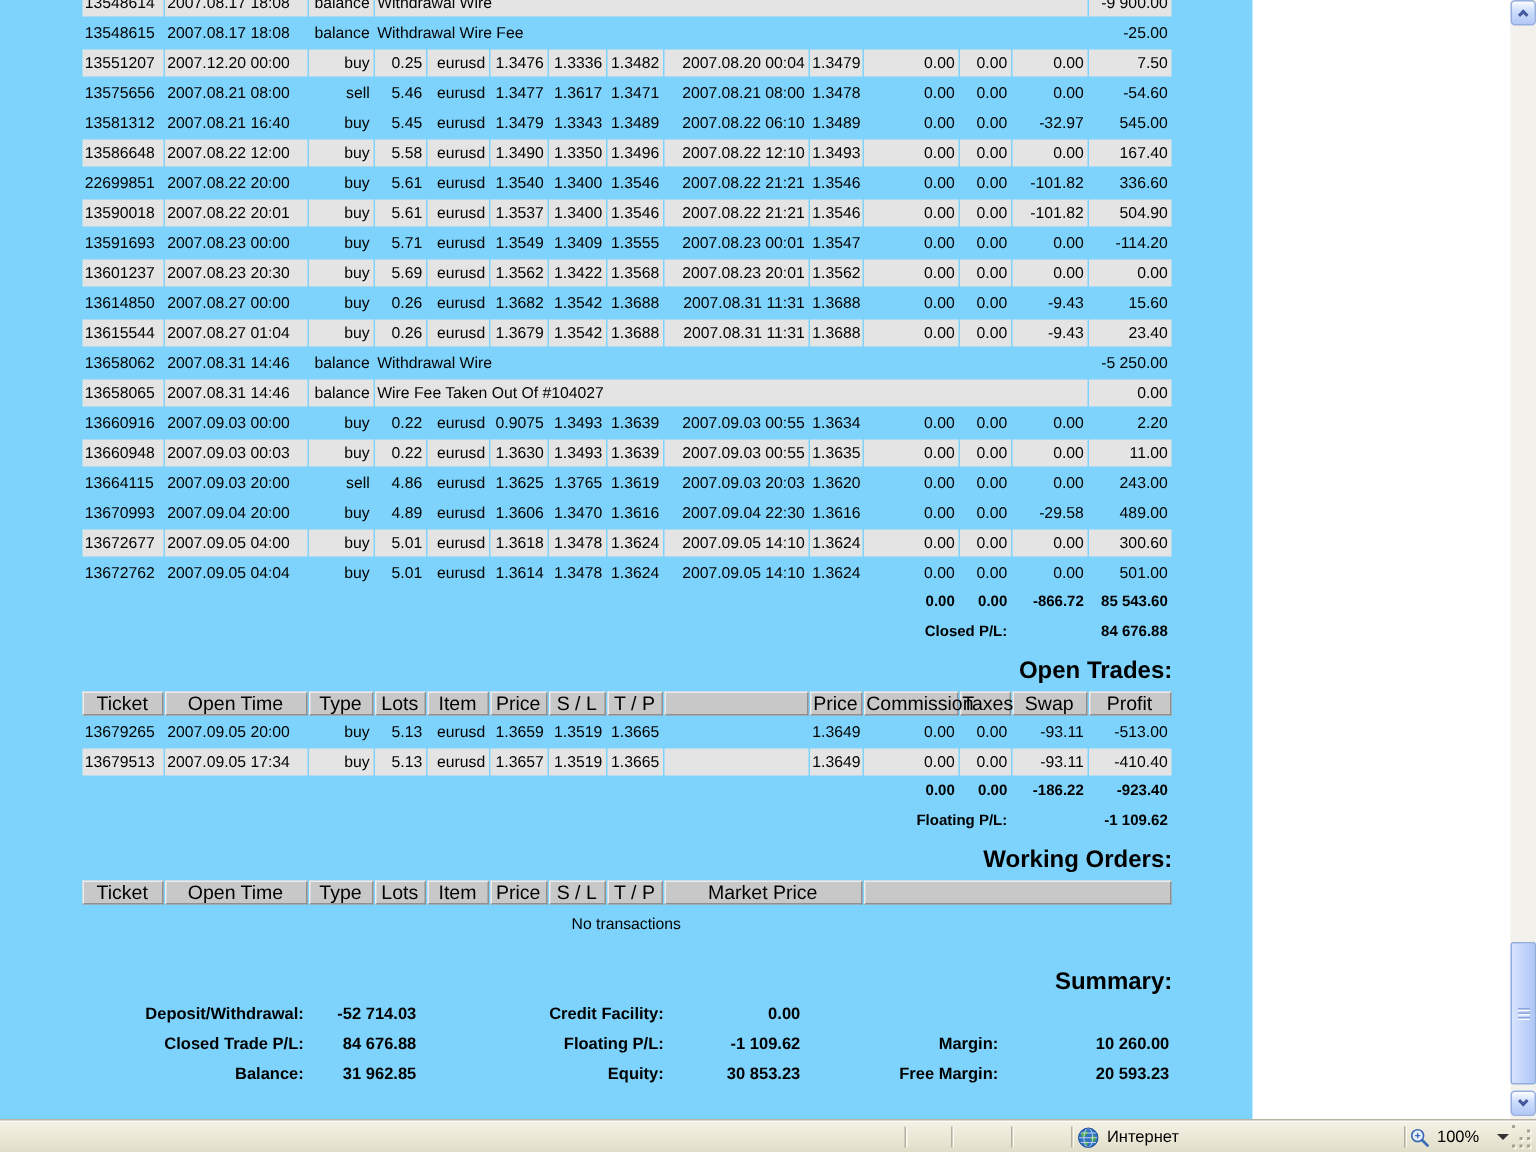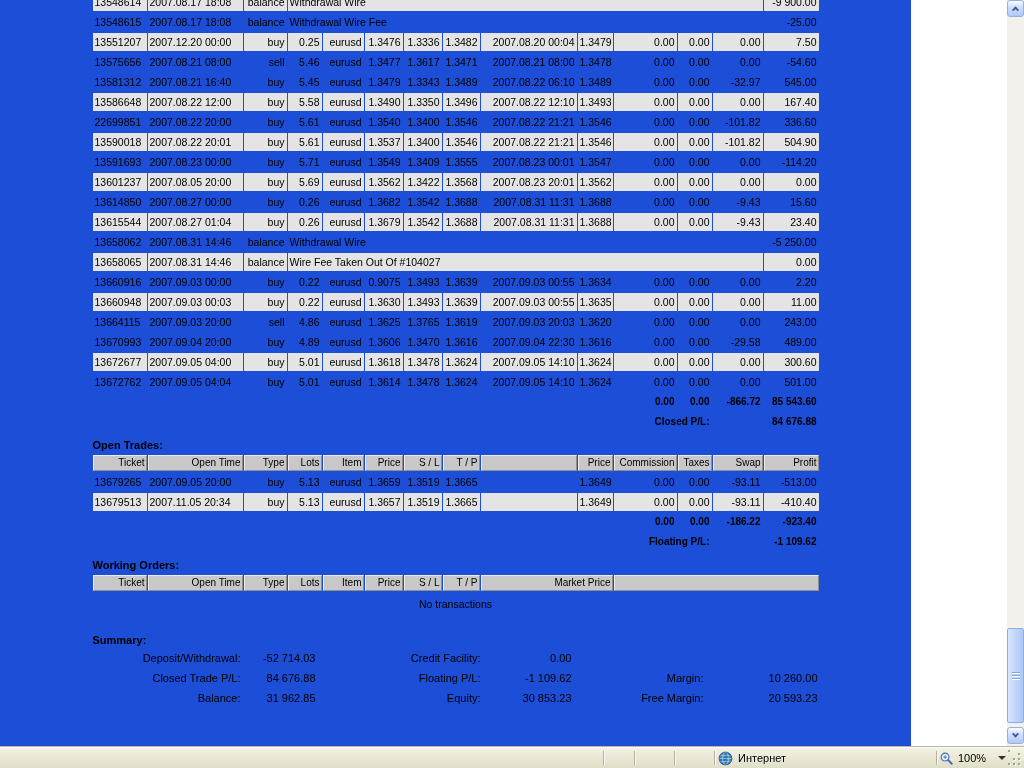--- a/index.html
+++ b/index.html
@@ -1,43 +1,43 @@
 <!DOCTYPE html>
 <html><head>
 <meta charset="utf-8">
 <style>
   * { margin:0; padding:0; box-sizing:border-box; }
   html,body { width:1024px; height:768px; overflow:hidden; background:#fff;
               font-family:"Liberation Sans", sans-serif; color:#000; }
 
   
-  .viewport { position:absolute; left:0; top:0; width:911px; height:746px;
-              background:#1d4ed8; overflow:hidden; }
+  .viewport { position:absolute; left:0; top:0; width:835px; height:746px;
+              background:#7dd3fc; overflow:hidden; }
   .report { width:728px; margin:0 auto; }
 
   
   table.trades { table-layout:fixed; width:728px; border-collapse:separate;
                  border-spacing:1px 2px; font-size:10.5px; margin-top:0; }
   .closed-wrap { margin-top:-9px; }
   table.trades td { height:18px; line-height:18px; padding:0 2px;
                     white-space:nowrap; overflow:visible; }
-  table.trades th { height:15px; line-height:14px; font-weight:normal; font-size:10px;
-                    background:#c8c8c8; text-align:right; padding:0 1px; white-space:nowrap;
+  table.trades th { height:15px; line-height:14px; font-weight:normal; font-size:13px;
+                    background:#c8c8c8; text-align:center; padding:0 1px; white-space:nowrap;
                     border:1px solid; border-color:#ececec #8f8f8f #8f8f8f #ececec; }
   tr.shade td { background:#e4e4e4; }
   td.l { text-align:left; } td.r { text-align:right; }
   tr.bold td { font-weight:bold; font-size:10px; }
 
-  .sec { font-weight:bold; font-size:11px; margin:6px 0 2px 1px; }
+  .sec { font-weight:bold; font-size:16px; margin:6px 0 2px 1px;text-align:right; }
   .sec.summary-gap { margin-top:24px; }
   .no-trans { font-size:10.5px; text-align:center; margin:5px 0 2px; }
 
   table.summary { table-layout:fixed; width:728px; border-collapse:separate;
                   border-spacing:0 0; font-size:11px; margin-top:2px; }
-  table.summary td { height:20px; line-height:20px; font-weight:normal;
+  table.summary td { height:20px; line-height:20px; font-weight:bold;
                      text-align:right; padding:0 2px; white-space:nowrap; }
 
   
   .scrollbar { position:absolute; left:1007px; top:0; width:17px; height:746px;
                background:#f3f1ec; }
   .sb-btn { position:absolute; left:0; width:17px; height:17px; border:1px solid #96aee0;
             border-radius:3px; background:linear-gradient(to bottom,#fdfdfe,#cfdffd 40%,#b0c8f6);
             display:flex; align-items:center; justify-content:center; }
   .sb-btn.up { top:0; }
   .sb-btn.down { top:727px; }
@@ -216,21 +216,21 @@
               <td class="r">1.3555</td>
               <td class="r">2007.08.23 00:01</td>
               <td class="r">1.3547</td>
               <td class="r">0.00</td>
               <td class="r">0.00</td>
               <td class="r">0.00</td>
               <td class="r">-114.20</td>
             </tr>
             <tr class="shade">
               <td class="l">13601237</td>
-              <td class="l">2007.08.05 20:00</td>
+              <td class="l">2007.08.23 20:30</td>
               <td class="r">buy</td>
               <td class="r">5.69</td>
               <td class="r">eurusd</td>
               <td class="r">1.3562</td>
               <td class="r">1.3422</td>
               <td class="r">1.3568</td>
               <td class="r">2007.08.23 20:01</td>
               <td class="r">1.3562</td>
               <td class="r">0.00</td>
               <td class="r">0.00</td>
@@ -442,21 +442,21 @@
             <td class="r">1.3665</td>
             <td class="r"></td>
             <td class="r">1.3649</td>
             <td class="r">0.00</td>
             <td class="r">0.00</td>
             <td class="r">-93.11</td>
             <td class="r">-513.00</td>
           </tr>
           <tr class="shade">
             <td class="l">13679513</td>
-            <td class="l">2007.11.05 20:34</td>
+            <td class="l">2007.09.05 17:34</td>
             <td class="r">buy</td>
             <td class="r">5.13</td>
             <td class="r">eurusd</td>
             <td class="r">1.3657</td>
             <td class="r">1.3519</td>
             <td class="r">1.3665</td>
             <td class="r"></td>
             <td class="r">1.3649</td>
             <td class="r">0.00</td>
             <td class="r">0.00</td>

